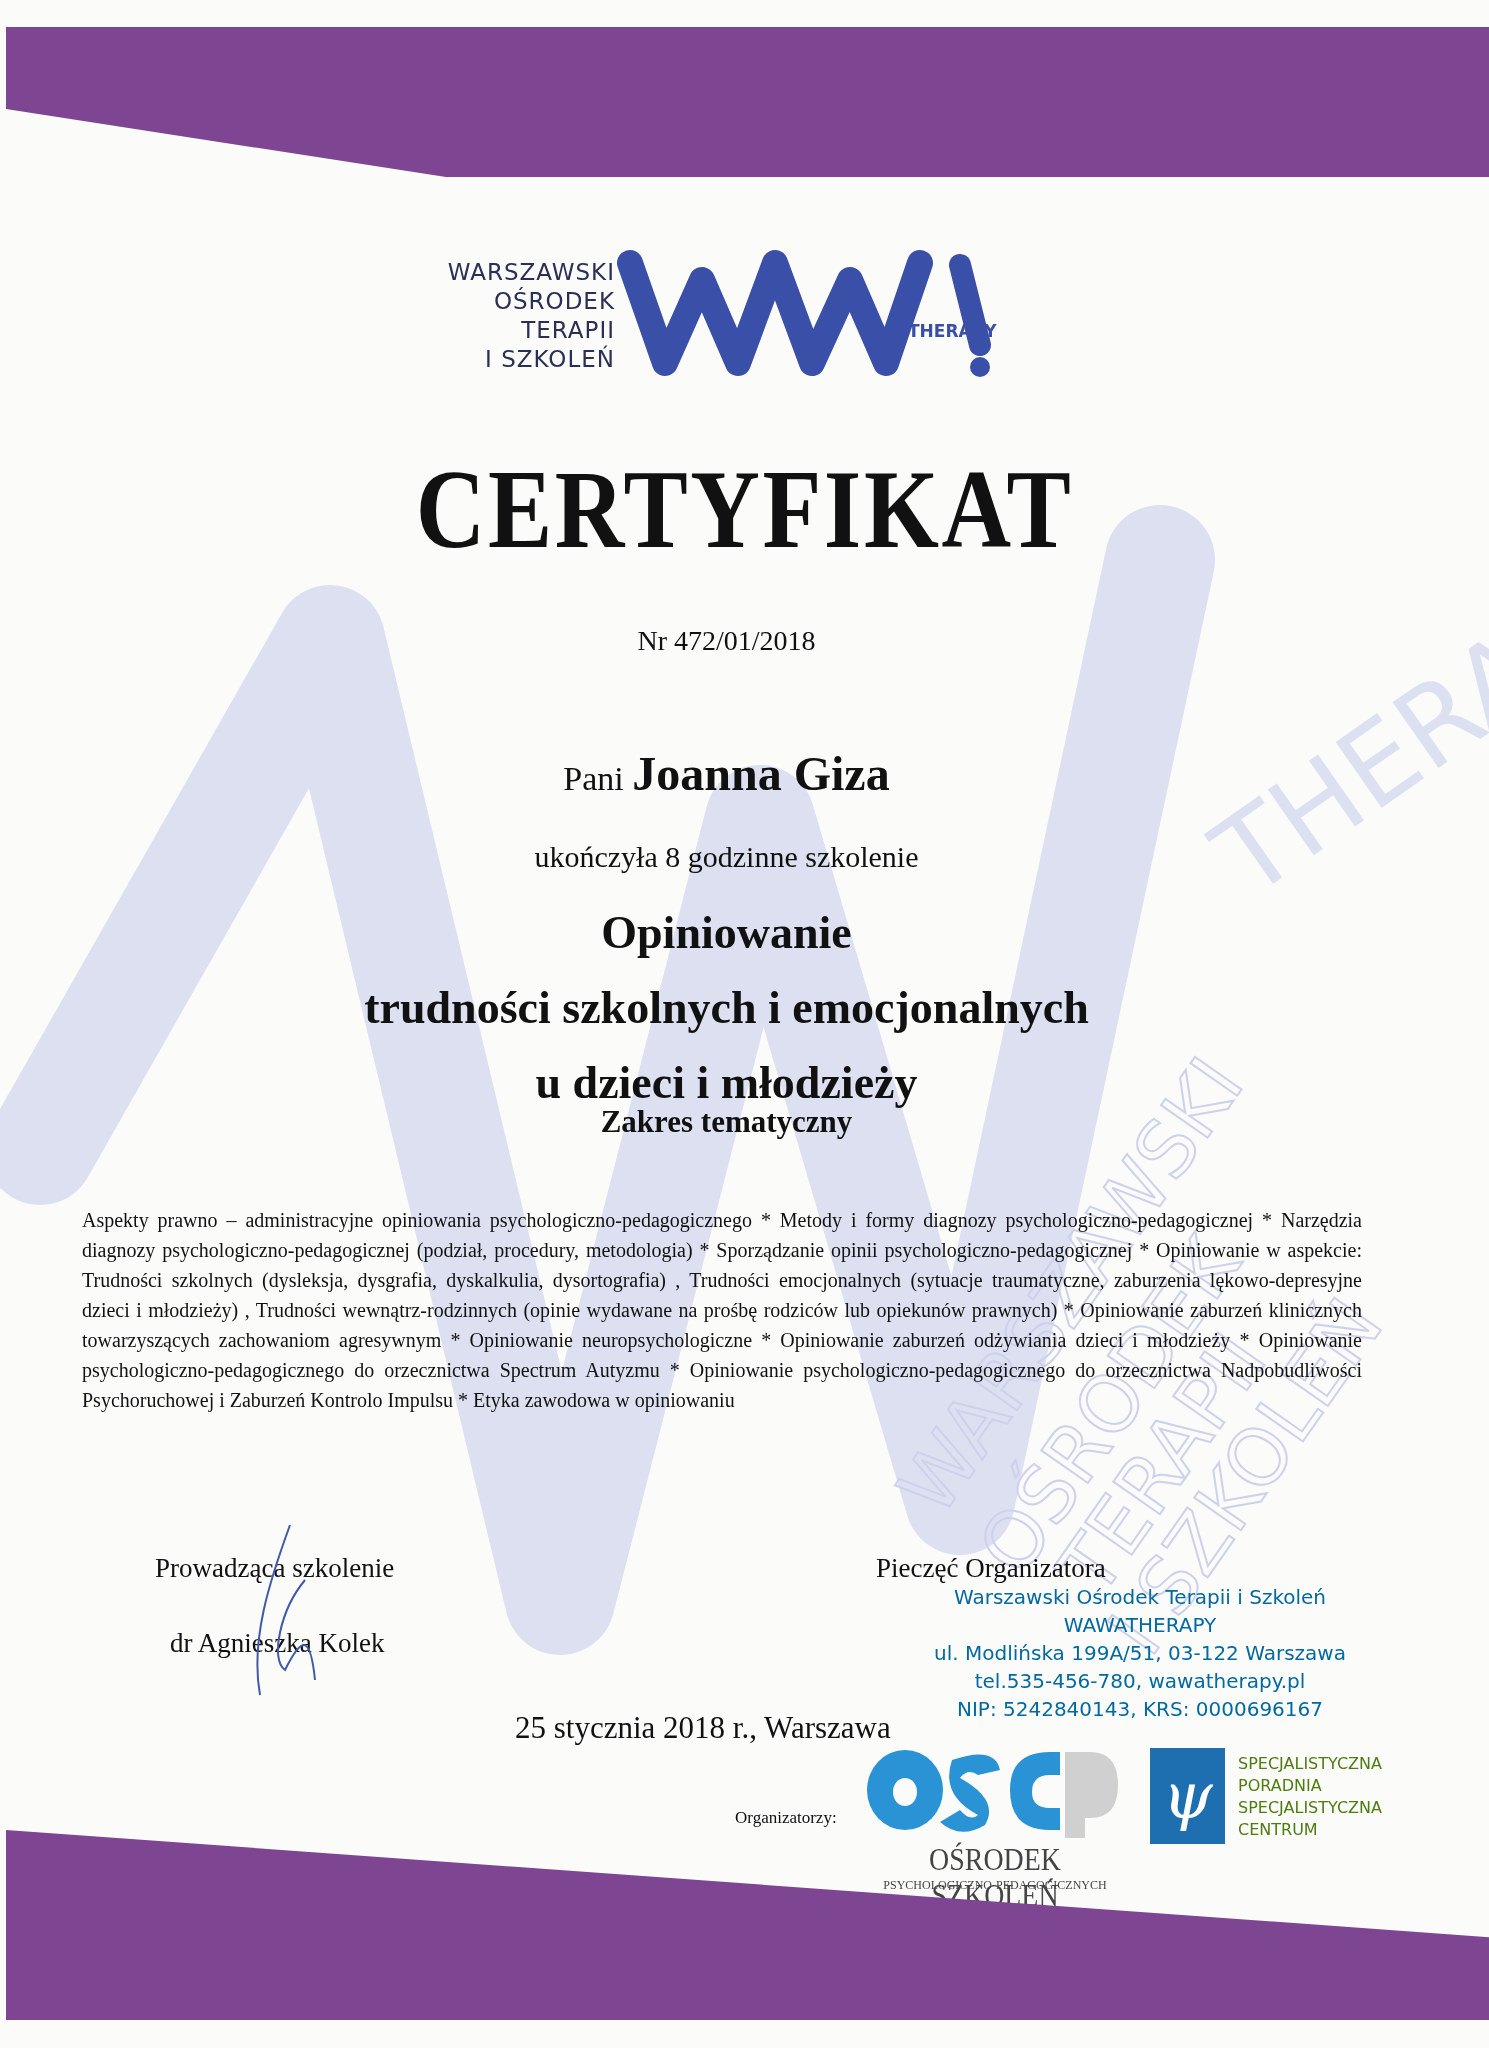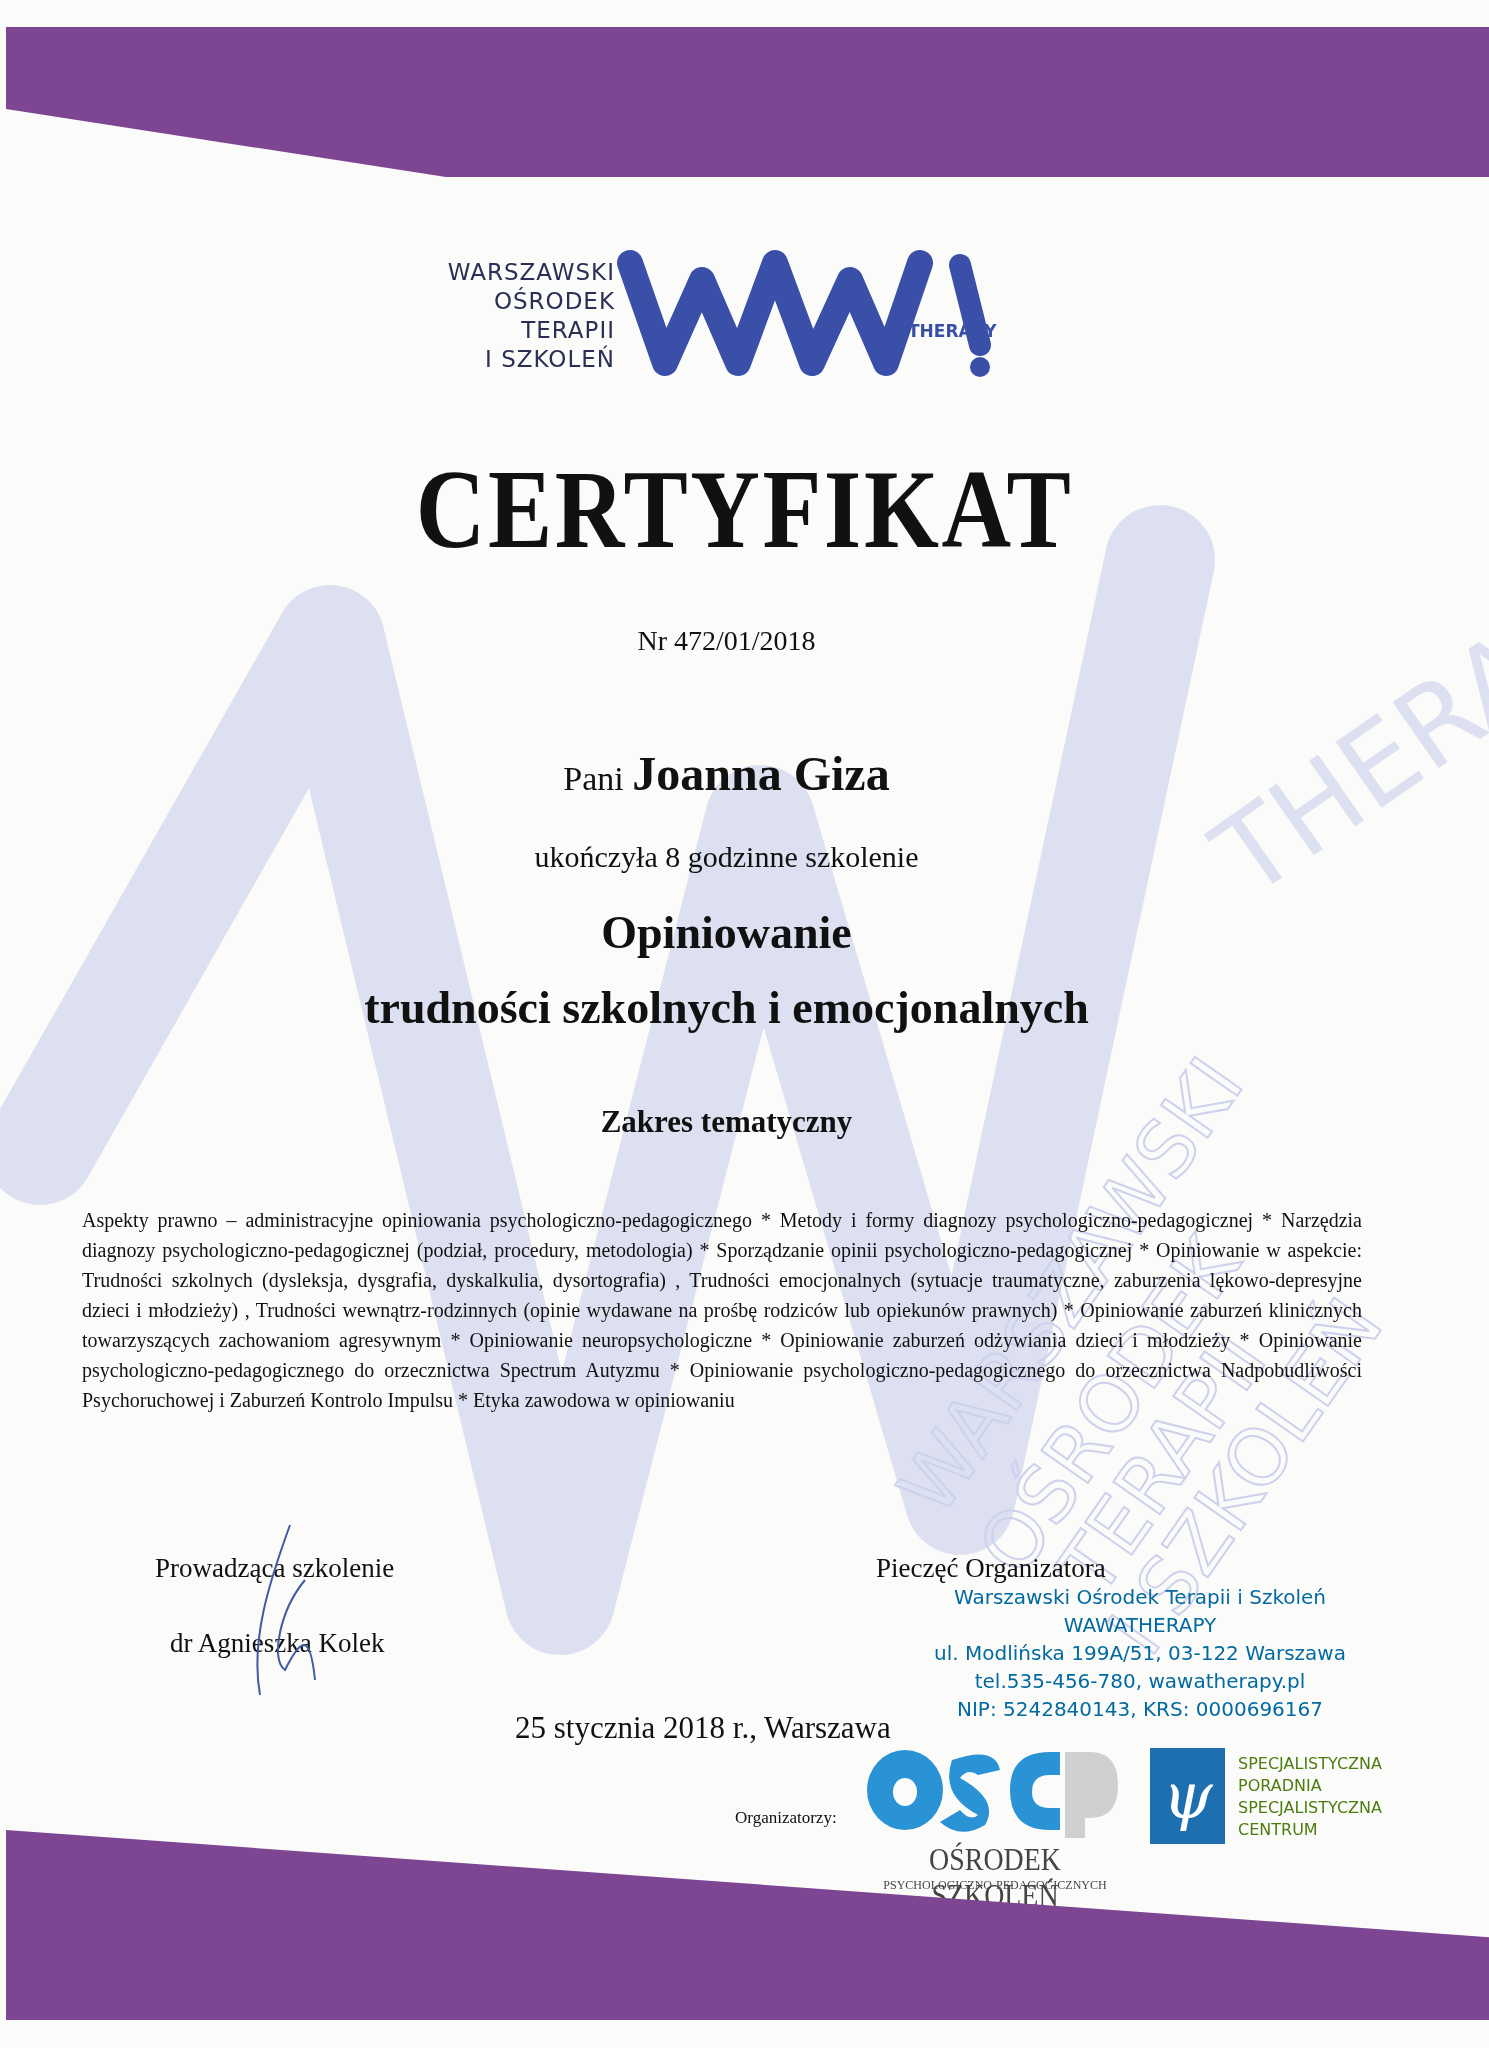--- a/index.html
+++ b/index.html
@@ -67,20 +67,21 @@
 <div class="abs title">CERTYFIKAT</div>
 <div class="abs center cert-no">Nr 472/01/2018</div>
 <div class="abs center recipient">
   <span>Pani</span>
   <b>Joanna Giza</b>
 </div>
 <div class="abs center intro">ukończyła 8 godzinne szkolenie</div>
 <div class="abs center course">
   <div>Opiniowanie</div>
   <div>trudności szkolnych i emocjonalnych</div>
+  <div>u dzieci i młodzieży</div>
 </div>
 <div class="abs center scope-h">Zakres tematyczny</div>
 <div class="abs scope">Aspekty prawno – administracyjne opiniowania psychologiczno-pedagogicznego * Metody i formy diagnozy psychologiczno-pedagogicznej * Narzędzia diagnozy psychologiczno-pedagogicznej (podział, procedury, metodologia) * Sporządzanie opinii psychologiczno-pedagogicznej * Opiniowanie w aspekcie: Trudności szkolnych (dysleksja, dysgrafia, dyskalkulia, dysortografia) , Trudności emocjonalnych (sytuacje traumatyczne, zaburzenia lękowo-depresyjne dzieci i młodzieży) , Trudności wewnątrz-rodzinnych (opinie wydawane na prośbę rodziców lub opiekunów prawnych) * Opiniowanie zaburzeń klinicznych towarzyszących zachowaniom agresywnym * Opiniowanie neuropsychologiczne * Opiniowanie zaburzeń odżywiania dzieci i młodzieży * Opiniowanie psychologiczno-pedagogicznego do orzecznictwa Spectrum Autyzmu * Opiniowanie psychologiczno-pedagogicznego do orzecznictwa Nadpobudliwości Psychoruchowej i Zaburzeń Kontrolo Impulsu * Etyka zawodowa w opiniowaniu</div>
 
 <div class="abs lead-label">Prowadząca szkolenie</div>
 <div class="abs lead-name">dr Agnieszka Kolek</div>
 <svg class="abs" style="left:230px;top:1520px;width:120px;height:180px;" viewBox="0 0 120 180">
   <path d="M60,5 C40,60 20,120 30,175 M75,60 C50,90 40,140 55,150 C70,120 80,110 85,160" fill="none" stroke="#3f5aa8" stroke-width="2"></path>
 </svg>
 <div class="abs seal-label">Pieczęć Organizatora</div>

